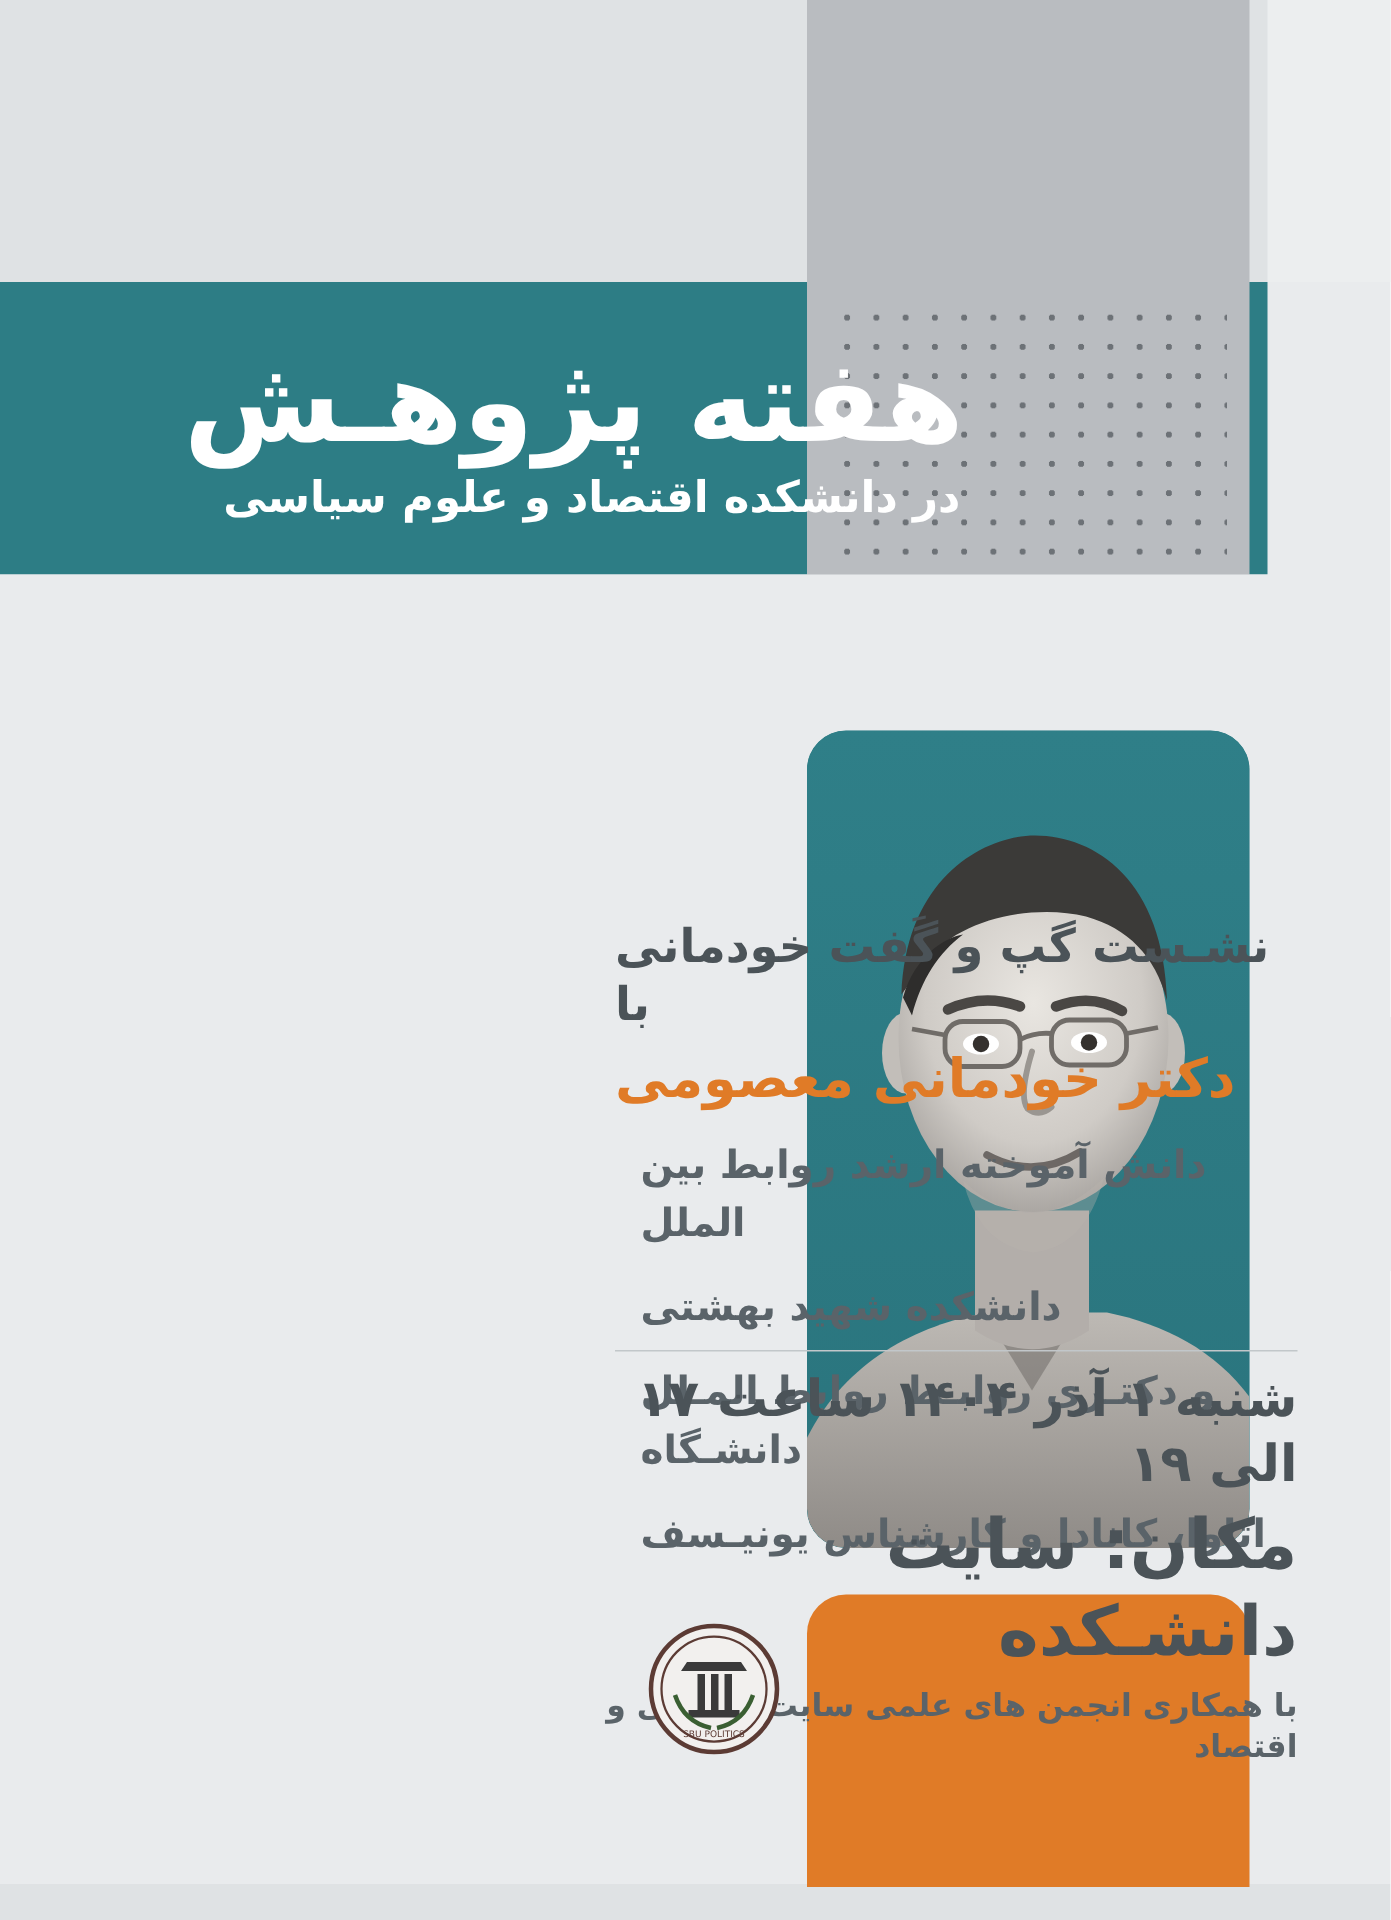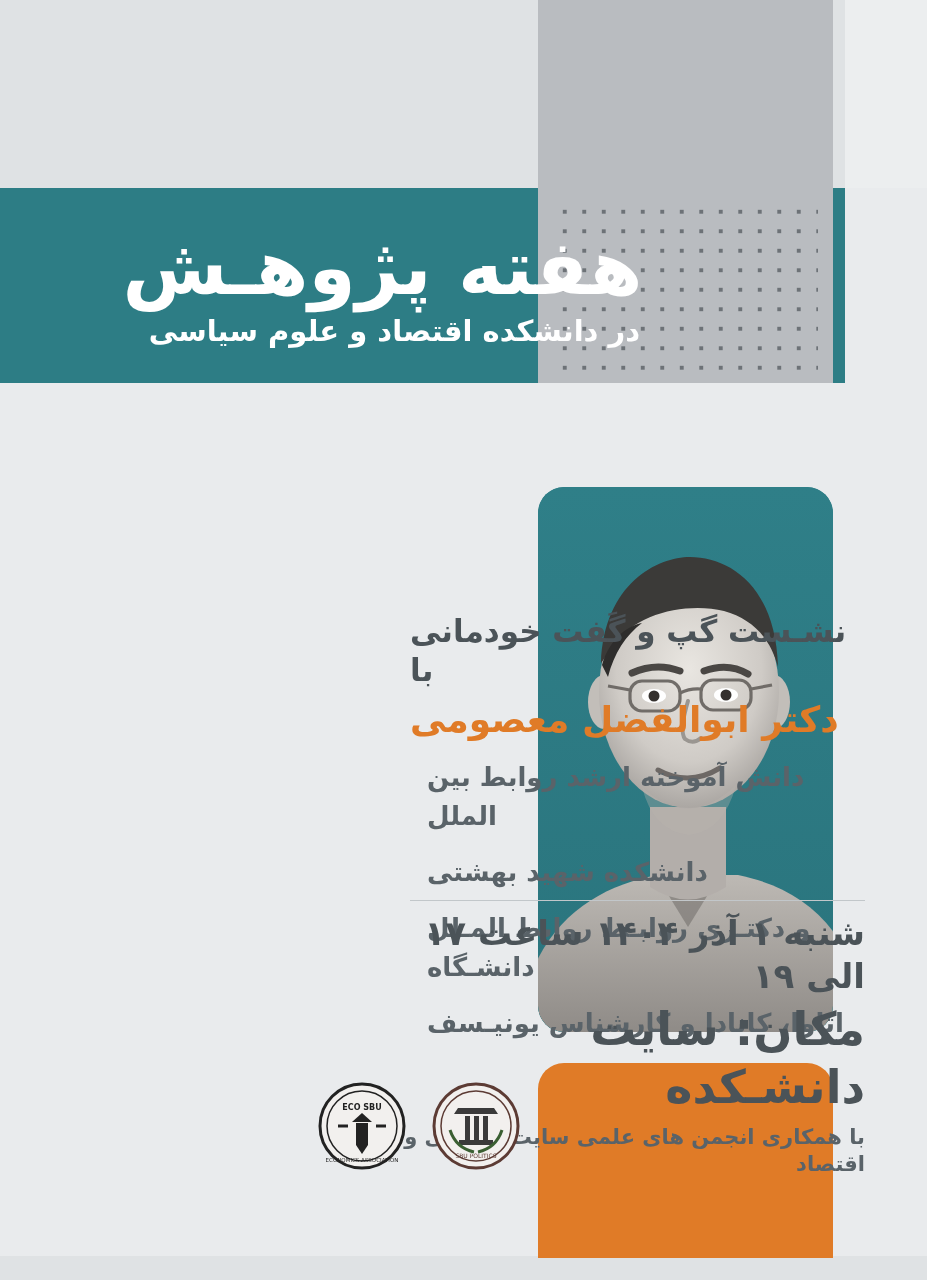--- a/index.html
+++ b/index.html
@@ -325,21 +325,21 @@
         <path d="M120 283 q 31 17 62 -2" stroke="#6d6865" stroke-width="5" fill="none" stroke-linecap="round"></path>
 
         <path d="M104 300 q 46 44 94 -2 q -12 46 -47 50 q -36 -4 -47 -48 Z" fill="#b9b5b0" opacity="0.35"></path>
       </g>
     </svg>
   </div>
 
 
   <div class="textcol">
     <p class="line-meet">نشـست گپ و گَفت خودمانی با</p>
-    <p class="line-name">دکتر ابوالفضل معصومی</p>
+    <p class="line-name">دکتر خودمانی معصومی</p>
     <p class="line-bio">دانش آموخته ارشد روابط بین الملل</p>
     <p class="line-bio">دانشکده شهید بهشتی</p>
     <p class="line-bio">و دکتـری روابـط روابط المـلل دانشـگاه</p>
     <p class="line-bio">اتاوا، کانادا و کارشناس یونیـسف</p>
   </div>
 
   <div class="sep"></div>
 
   <div class="when-block">
     <p class="line-date">شنبه ۱ آذر ۱۴۰۴ ساعت ۱۷ الی ۱۹</p>
@@ -355,27 +355,15 @@
         <path d="M22 32 h44 l-4 -6 H26 Z" fill="#3a3a3a"></path>
         <rect x="33" y="34" width="5" height="24" fill="#3a3a3a"></rect>
         <rect x="42" y="34" width="5" height="24" fill="#3a3a3a"></rect>
         <rect x="51" y="34" width="5" height="24" fill="#3a3a3a"></rect>
         <rect x="27" y="58" width="34" height="5" fill="#3a3a3a"></rect>
         <path d="M18 48 q 6 18 24 22" stroke="#3a5f32" stroke-width="3" fill="none"></path>
         <path d="M70 48 q -6 18 -24 22" stroke="#3a5f32" stroke-width="3" fill="none"></path>
         <text x="44" y="76" font-size="6" text-anchor="middle" fill="#5c3b34" font-family="DejaVu Sans, sans-serif">SBU POLITICS</text>
       </svg>
     </div>
-    <div class="blogo">
-      <svg width="88" height="88" viewBox="0 0 88 88" xmlns="http://www.w3.org/2000/svg">
-        <circle cx="44" cy="44" r="42" fill="#f2f0ee" stroke="#222222" stroke-width="3"></circle>
-        <circle cx="44" cy="44" r="35" fill="none" stroke="#222222" stroke-width="1.5"></circle>
-        <text x="44" y="28" font-size="8" text-anchor="middle" fill="#222222" font-family="DejaVu Sans, sans-serif" font-weight="bold">ECO SBU</text>
-        <polygon points="44,31 54,40 34,40" fill="#222222"></polygon>
-        <rect x="38" y="41" width="12" height="22" fill="#222222"></rect>
-        <path d="M38 63 l6 9 l6 -9 Z" fill="#222222"></path>
-        <path d="M20 44 h10 M58 44 h10" stroke="#222222" stroke-width="3"></path>
-        <text x="44" y="80" font-size="5.5" text-anchor="middle" fill="#222222" font-family="DejaVu Sans, sans-serif">ECONOMICS ASSOCIATION</text>
-      </svg>
-    </div>
   </div>
 
 </div>
 
 </body></html>

